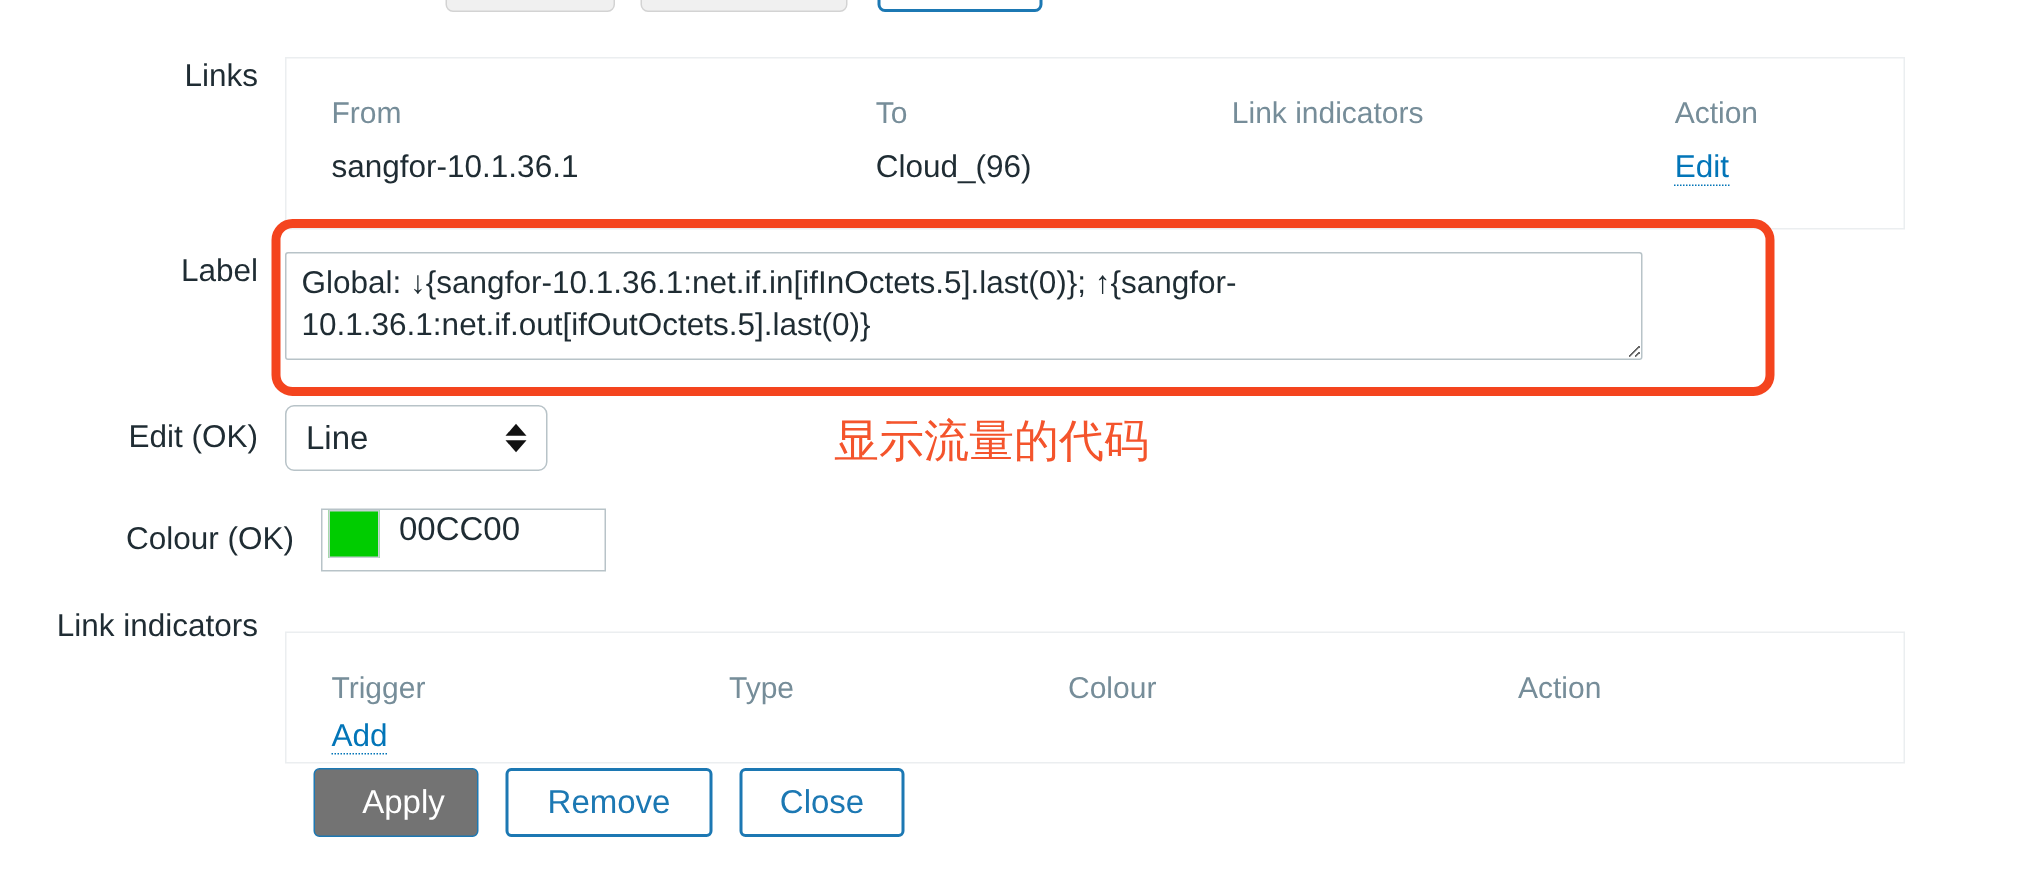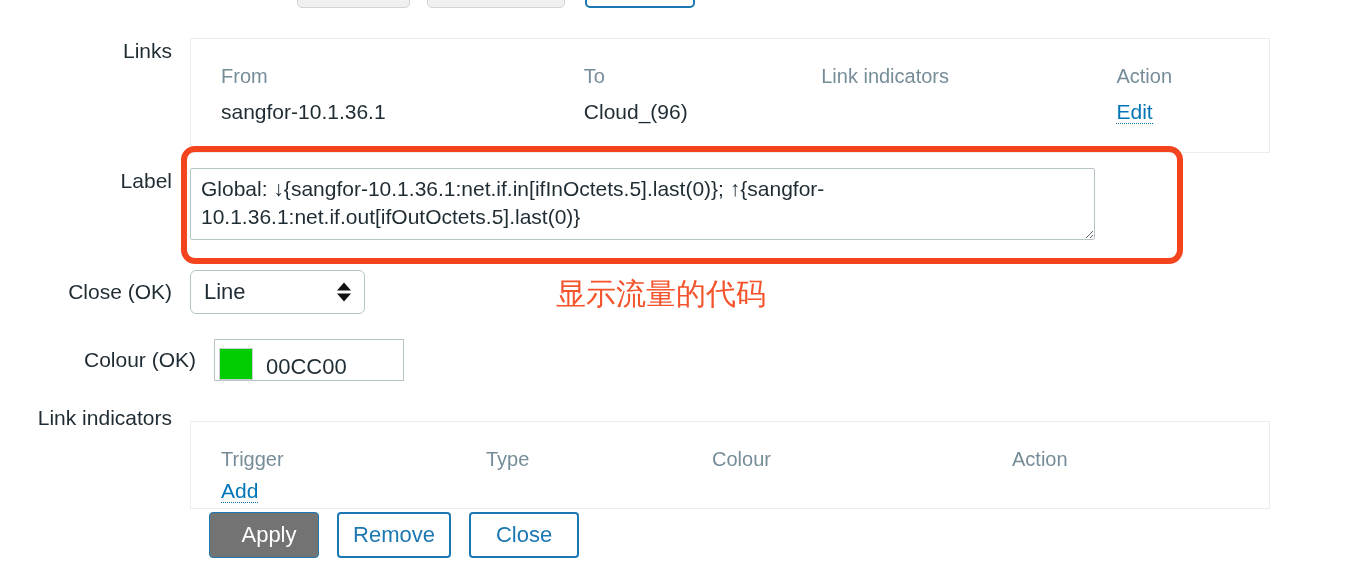--- a/index.html
+++ b/index.html
@@ -156,21 +156,21 @@
   .zbx-select .sel-arrows .down { border-top: 8px solid #111; }
 
   
   .colour-box {
     width: 190px;
     height: 42px;
     box-sizing: border-box;
     border: 1px solid #b8c3c8;
     background: #ffffff;
     display: flex;
-    align-items: flex-end;
+    align-items: flex-start;
     cursor: text;
   }
   .colour-swatch {
     width: 34px;
     height: 32px;
     margin-left: 4px;
     border: 1px solid #c9d1d5;
     box-sizing: border-box;
   }
   .colour-value {
@@ -257,21 +257,21 @@
       </div>
     </div>
   </div>
 
   <div class="row" style="left:0; top:168px;">
     <div class="field-label">Label</div>
     <textarea class="label-textarea" placeholder="" style="">Global: ↓{sangfor-10.1.36.1:net.if.in[ifInOctets.5].last(0)}; ↑{sangfor-10.1.36.1:net.if.out[ifOutOctets.5].last(0)}</textarea>
   </div>
 
   <div class="row" style="left:0; top:270px;">
-    <div class="field-label" style="line-height:44px; padding-top:0;">Close (OK)</div>
+    <div class="field-label" style="line-height:44px; padding-top:0;">Edit (OK)</div>
     <div class="zbx-select">
       <span class="sel-value">Line</span>
       <span class="sel-arrows">
         <span class="up"></span>
         <span class="down"></span>
       </span>
     </div>
   </div>
 
   <div class="row" style="left:0; top:339px;margin-left:24px;">
@@ -294,20 +294,20 @@
       <div class="trow">
         <div class="td" style="width:265px; padding-top:0;">
           <span class="link-dotted">Add</span>
         </div>
       </div>
     </div>
   </div>
 
   <div class="row" style="left:209px; top:512px; gap:18px;">
     <div class="btn btn-primary" style="width:110px;">Apply</div>
-    <div class="btn btn-secondary" style="width:114px;">Remove</div>
+    <div class="btn btn-secondary" style="width:138px;">Remove</div>
     <div class="btn btn-secondary" style="width:110px;">Close</div>
   </div>
 
 </div>
 
 <div class="annot-rect" id="annot-rect" style="border-color: rgb(244, 68, 30);"></div>
 <div class="annot-text" id="annot-text" style="color: rgb(244, 84, 44);">显示流量的代码</div>
 
 </body></html>

